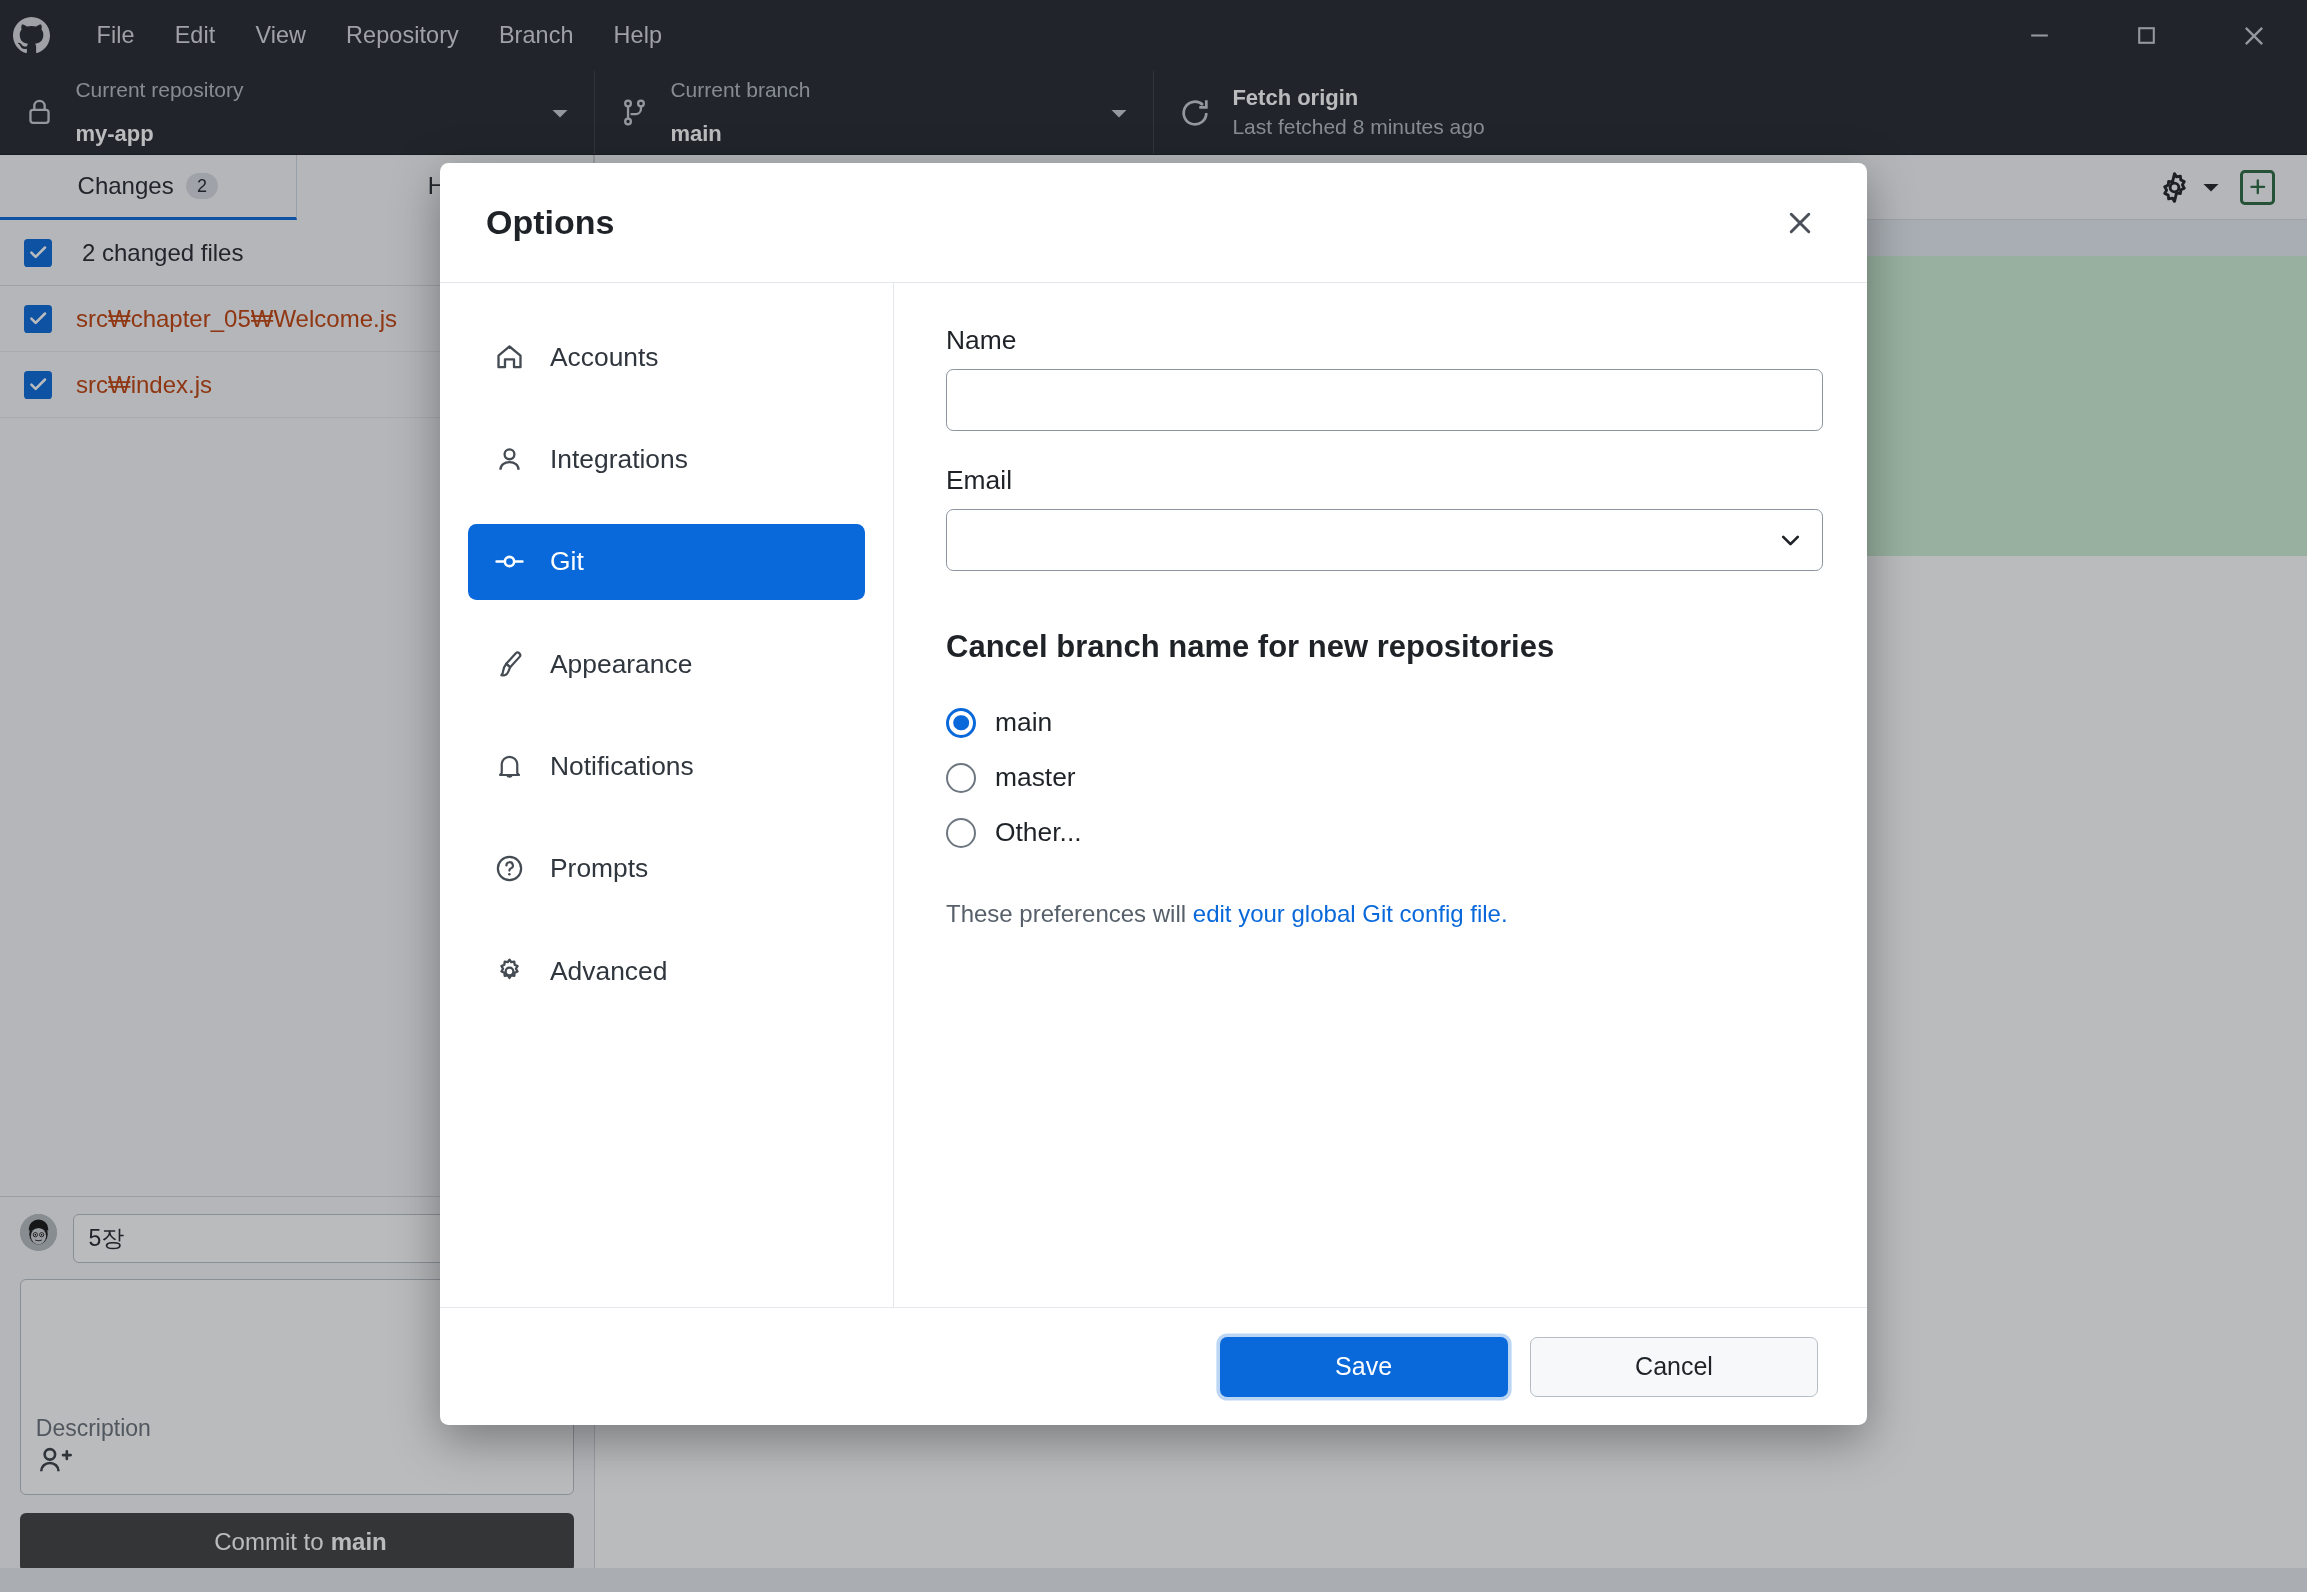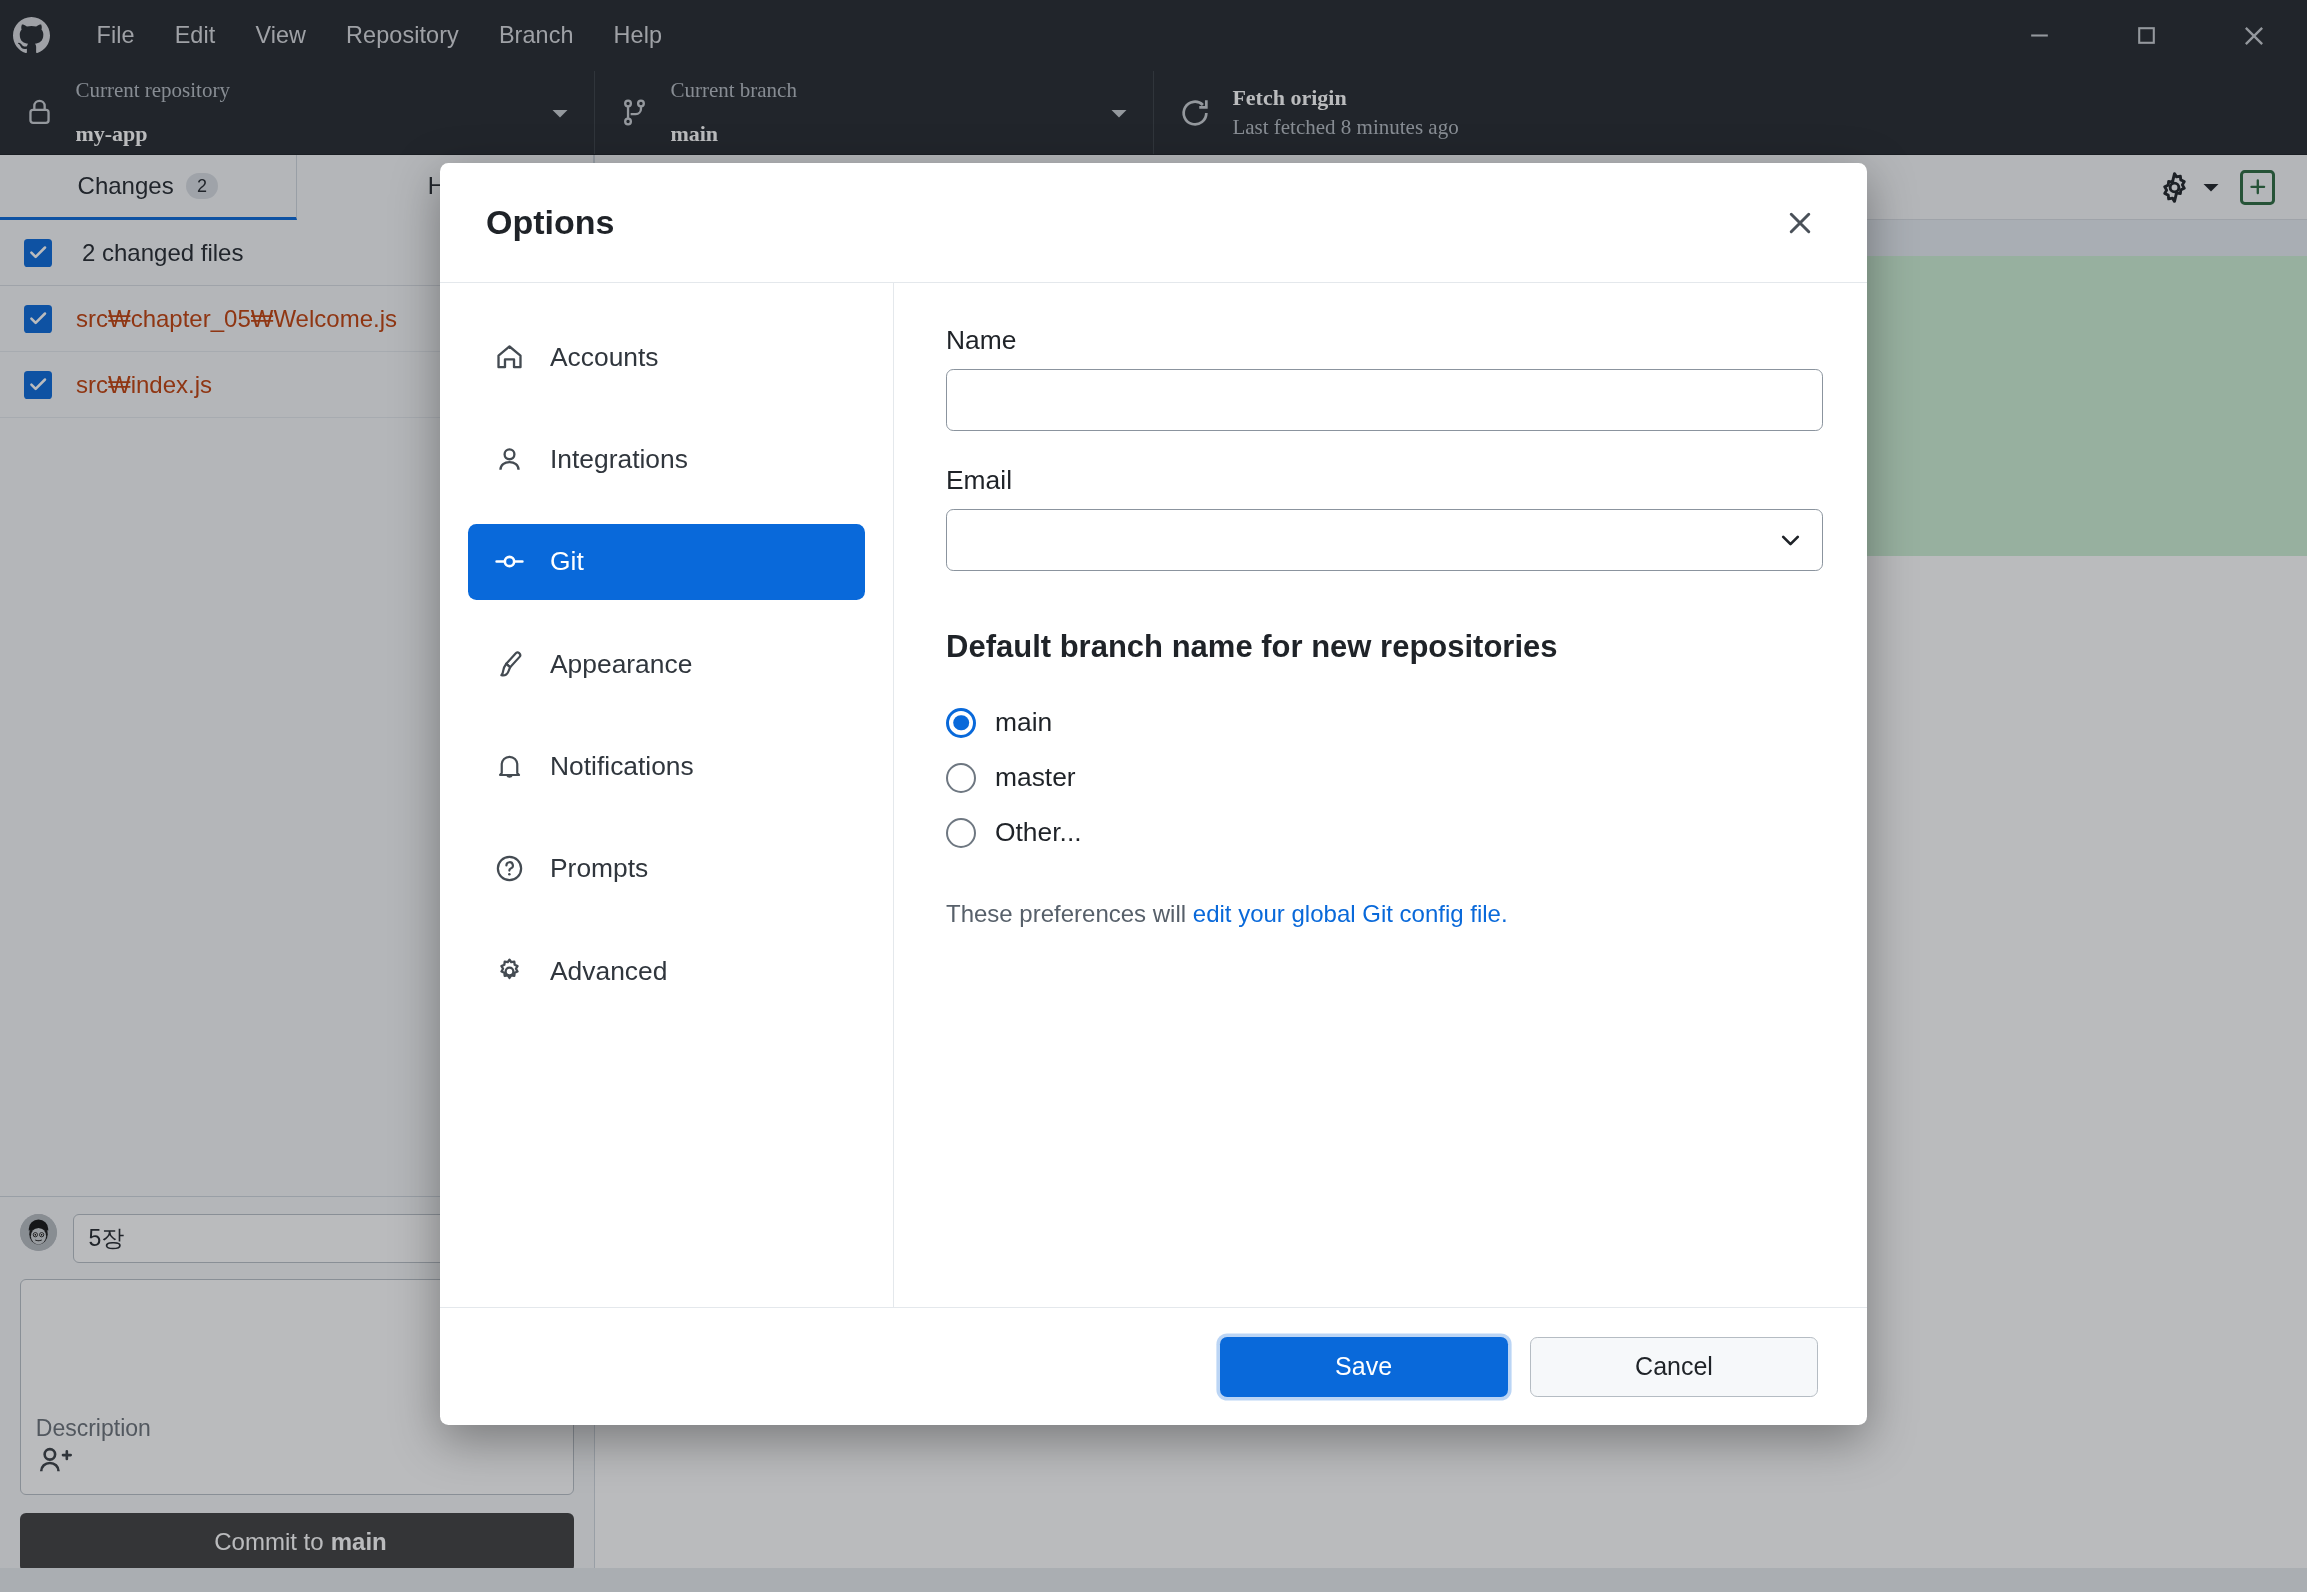--- a/index.html
+++ b/index.html
@@ -48,21 +48,21 @@
   .tb-cell {
     display: flex; align-items: center;
     border-right: 0.6px solid #3a4046;
     padding: 0 24px;
     position: relative;
   }
   .tb-cell.repo { width: 595px; }
   .tb-cell.branch { width: 559px; }
   .tb-cell.fetch { width: 559px; border-right: none; }
   .tb-icon { flex: 0 0 auto; margin-right: 20.4px; }
-  .tb-text { display: flex; flex-direction: column; justify-content: flex-end; line-height: 1.18; font-family: Liberation Serif, serif; }
+  .tb-text { display: flex; flex-direction: column; justify-content: flex-end; line-height: 1.18; }
   .tb-label { color: #b6bcc3; font-size: 21px; }
   .tb-value { color: #ffffff; font-size: 22px; font-weight: bold; margin-top: 18px; }
   .tb-caret { position: absolute; right: 25px; top: 50%; transform: translateY(-50%); }
 
   
   .body { flex: 1 1 auto; display: flex; min-height: 0; background: #f6f8fa; }
 
   
   .leftpane {
     width: 595px; flex: 0 0 595px;
@@ -546,21 +546,21 @@
       <div class="spacer-24"></div>
 
       <div class="field-label">Email</div>
       <div class="select-wrap">
         <input class="select-input" type="text" value="" style="">
         <svg class="select-caret" width="25" height="25" viewBox="0 0 24 24">
           <path d="M5 9l7 7 7-7" fill="none" stroke="#1f2328" stroke-width="2.6" stroke-linecap="round" stroke-linejoin="round"></path>
         </svg>
       </div>
 
-      <div class="section-title">Default branch name for new repositories</div>
+      <div class="section-title">Cancel branch name for new repositories</div>
 
       <div class="radio-row">
         <span class="radio on"></span>
         <span class="radio-label">main</span>
       </div>
       <div class="radio-row">
         <span class="radio"></span>
         <span class="radio-label">master</span>
       </div>
       <div class="radio-row">

